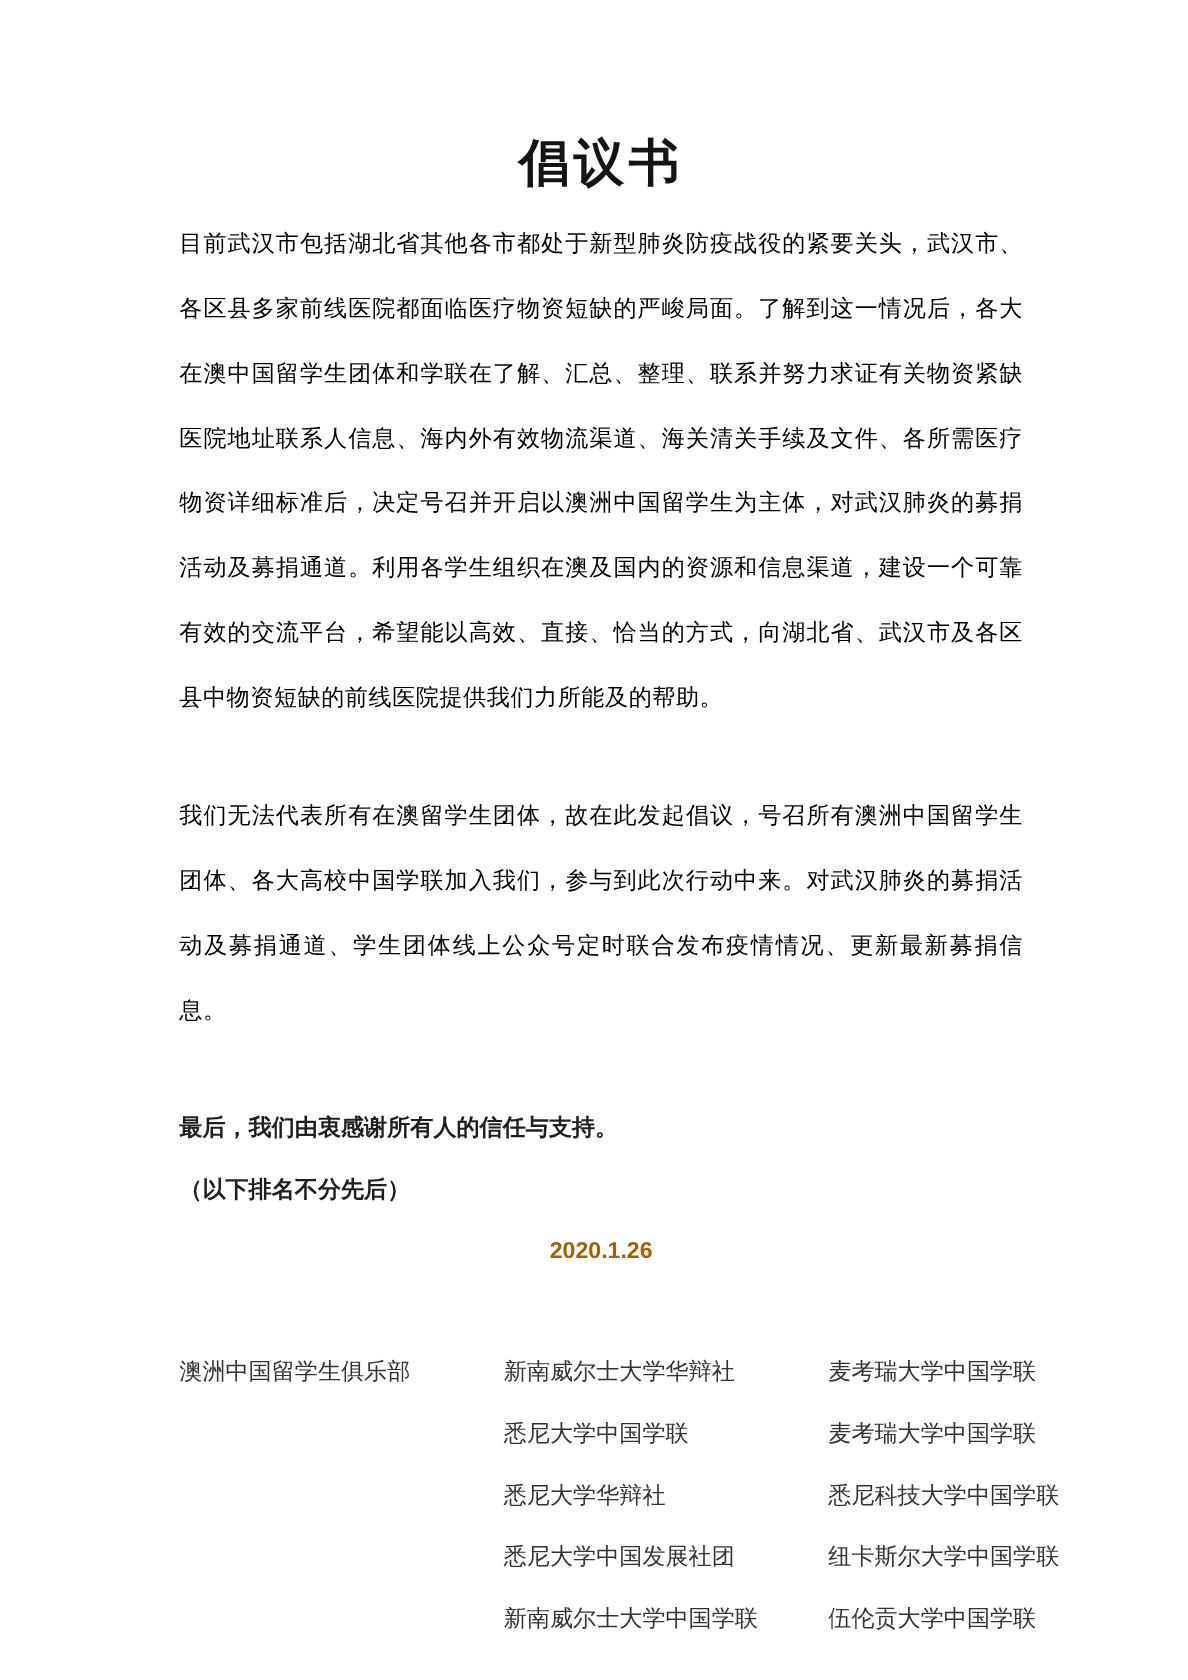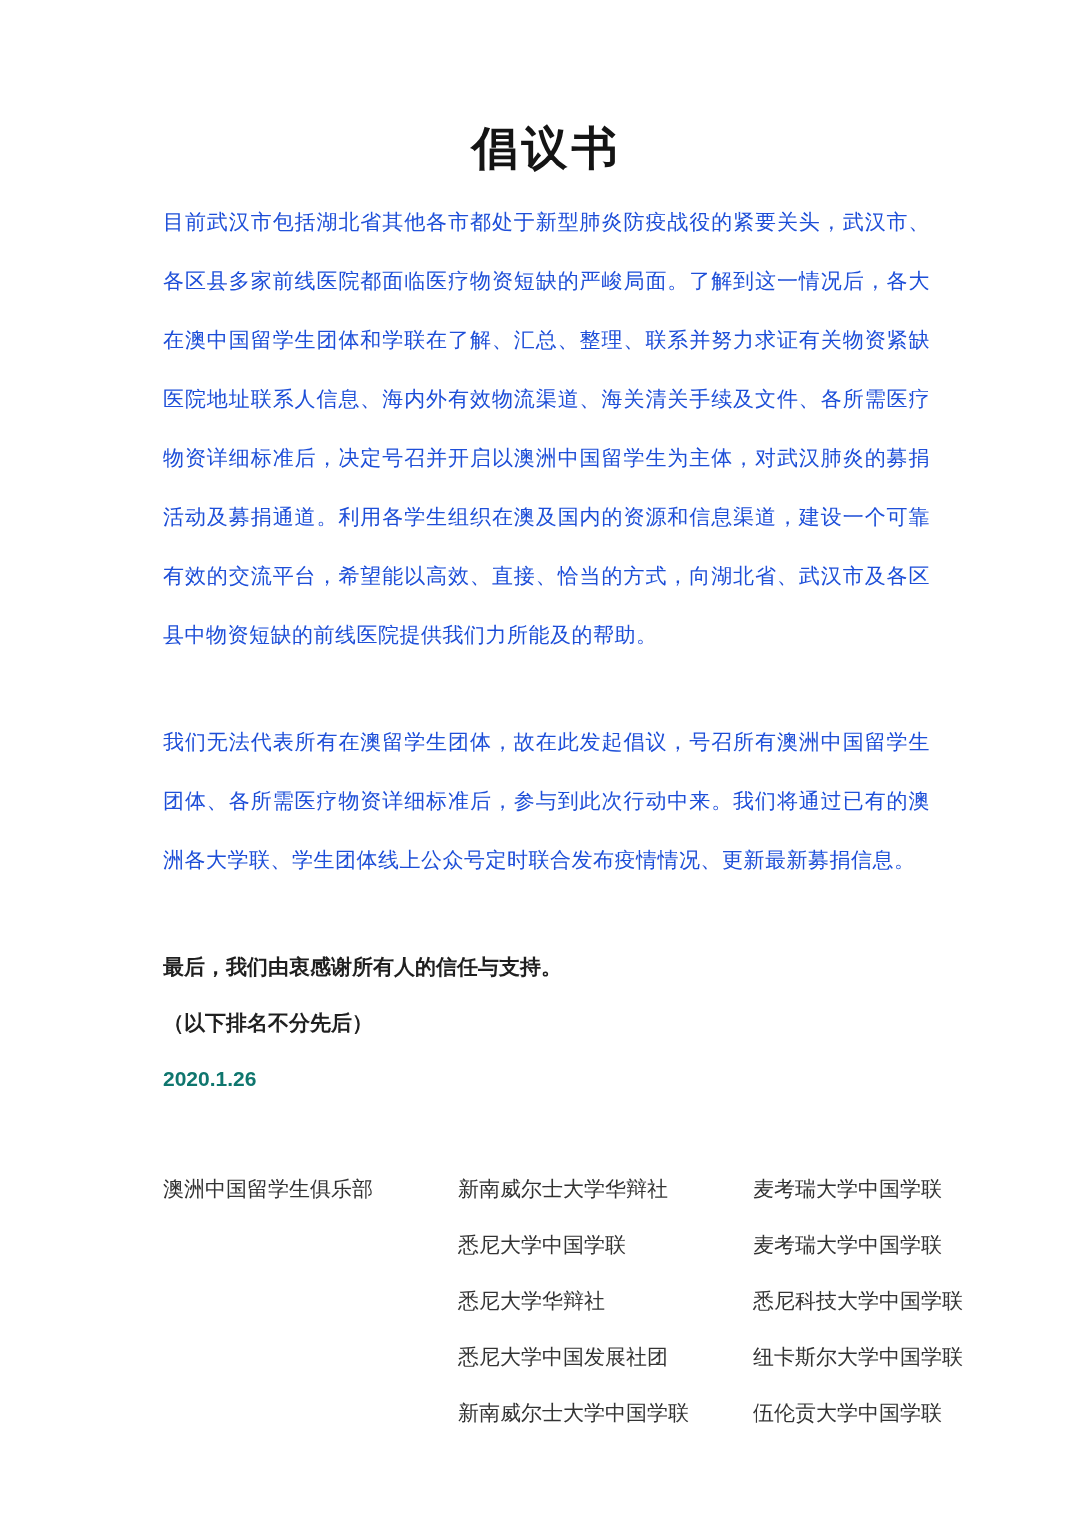--- a/index.html
+++ b/index.html
@@ -31,21 +31,21 @@
     color: #141414;
     line-height: 1.25;
   }
   .para {
     margin: 0;
     margin-top: 14px;
     font-size: 21px;
     line-height: 59px;
     text-align: justify;
     text-justify: inter-character;
-    color: #1d4ed8;
+    color: #000000;
     letter-spacing: 0.5px;
   }
   .para + .para {
     margin-top: 48px;
   }
   .closing {
     margin: 0;
     margin-top: 50px;
     font-size: 21px;
     font-weight: 700;
@@ -58,22 +58,22 @@
     font-weight: 700;
     line-height: 56px;
     color: #1f1f1f;
   }
   .date-line {
     margin: 0;
     margin-top: 8px;
     font-size: 21px;
     font-weight: 700;
     line-height: 40px;
-    text-align: left;
-    color: #0f766e;
+    text-align: center;
+    color: #a16207;
   }
   .signatories {
     margin-top: 62px;
     display: grid;
     grid-template-columns: 295px 295px auto;
     grid-auto-rows: 56px;
   }
   .signatory {
     font-size: 21px;
     line-height: 56px;
@@ -83,21 +83,21 @@
 </style>
 </head>
 <body>
 
 <div class="doc">
 
   <h1 class="doc-title">倡议书</h1>
 
   <p class="para">目前武汉市包括湖北省其他各市都处于新型肺炎防疫战役的紧要关头，武汉市、各区县多家前线医院都面临医疗物资短缺的严峻局面。了解到这一情况后，各大在澳中国留学生团体和学联在了解、汇总、整理、联系并努力求证有关物资紧缺医院地址联系人信息、海内外有效物流渠道、海关清关手续及文件、各所需医疗物资详细标准后，决定号召并开启以澳洲中国留学生为主体，对武汉肺炎的募捐活动及募捐通道。利用各学生组织在澳及国内的资源和信息渠道，建设一个可靠有效的交流平台，希望能以高效、直接、恰当的方式，向湖北省、武汉市及各区县中物资短缺的前线医院提供我们力所能及的帮助。</p>
 
-  <p class="para">我们无法代表所有在澳留学生团体，故在此发起倡议，号召所有澳洲中国留学生团体、各所需医疗物资详细标准后，参与到此次行动中来。我们将通过已有的澳洲各大学联、学生团体线上公众号定时联合发布疫情情况、更新最新募捐信息。</p>
+  <p class="para">我们无法代表所有在澳留学生团体，故在此发起倡议，号召所有澳洲中国留学生团体、各大高校中国学联加入我们，参与到此次行动中来。对武汉肺炎的募捐活动及募捐通道、学生团体线上公众号定时联合发布疫情情况、更新最新募捐信息。</p>
 
   <p class="closing">最后，我们由衷感谢所有人的信任与支持。</p>
 
   <p class="ranking-note">（以下排名不分先后）</p>
 
   <p class="date-line">2020.1.26</p>
 
   <div class="signatories">
     <div class="signatory">澳洲中国留学生俱乐部</div>
     <div class="signatory">新南威尔士大学华辩社</div>

